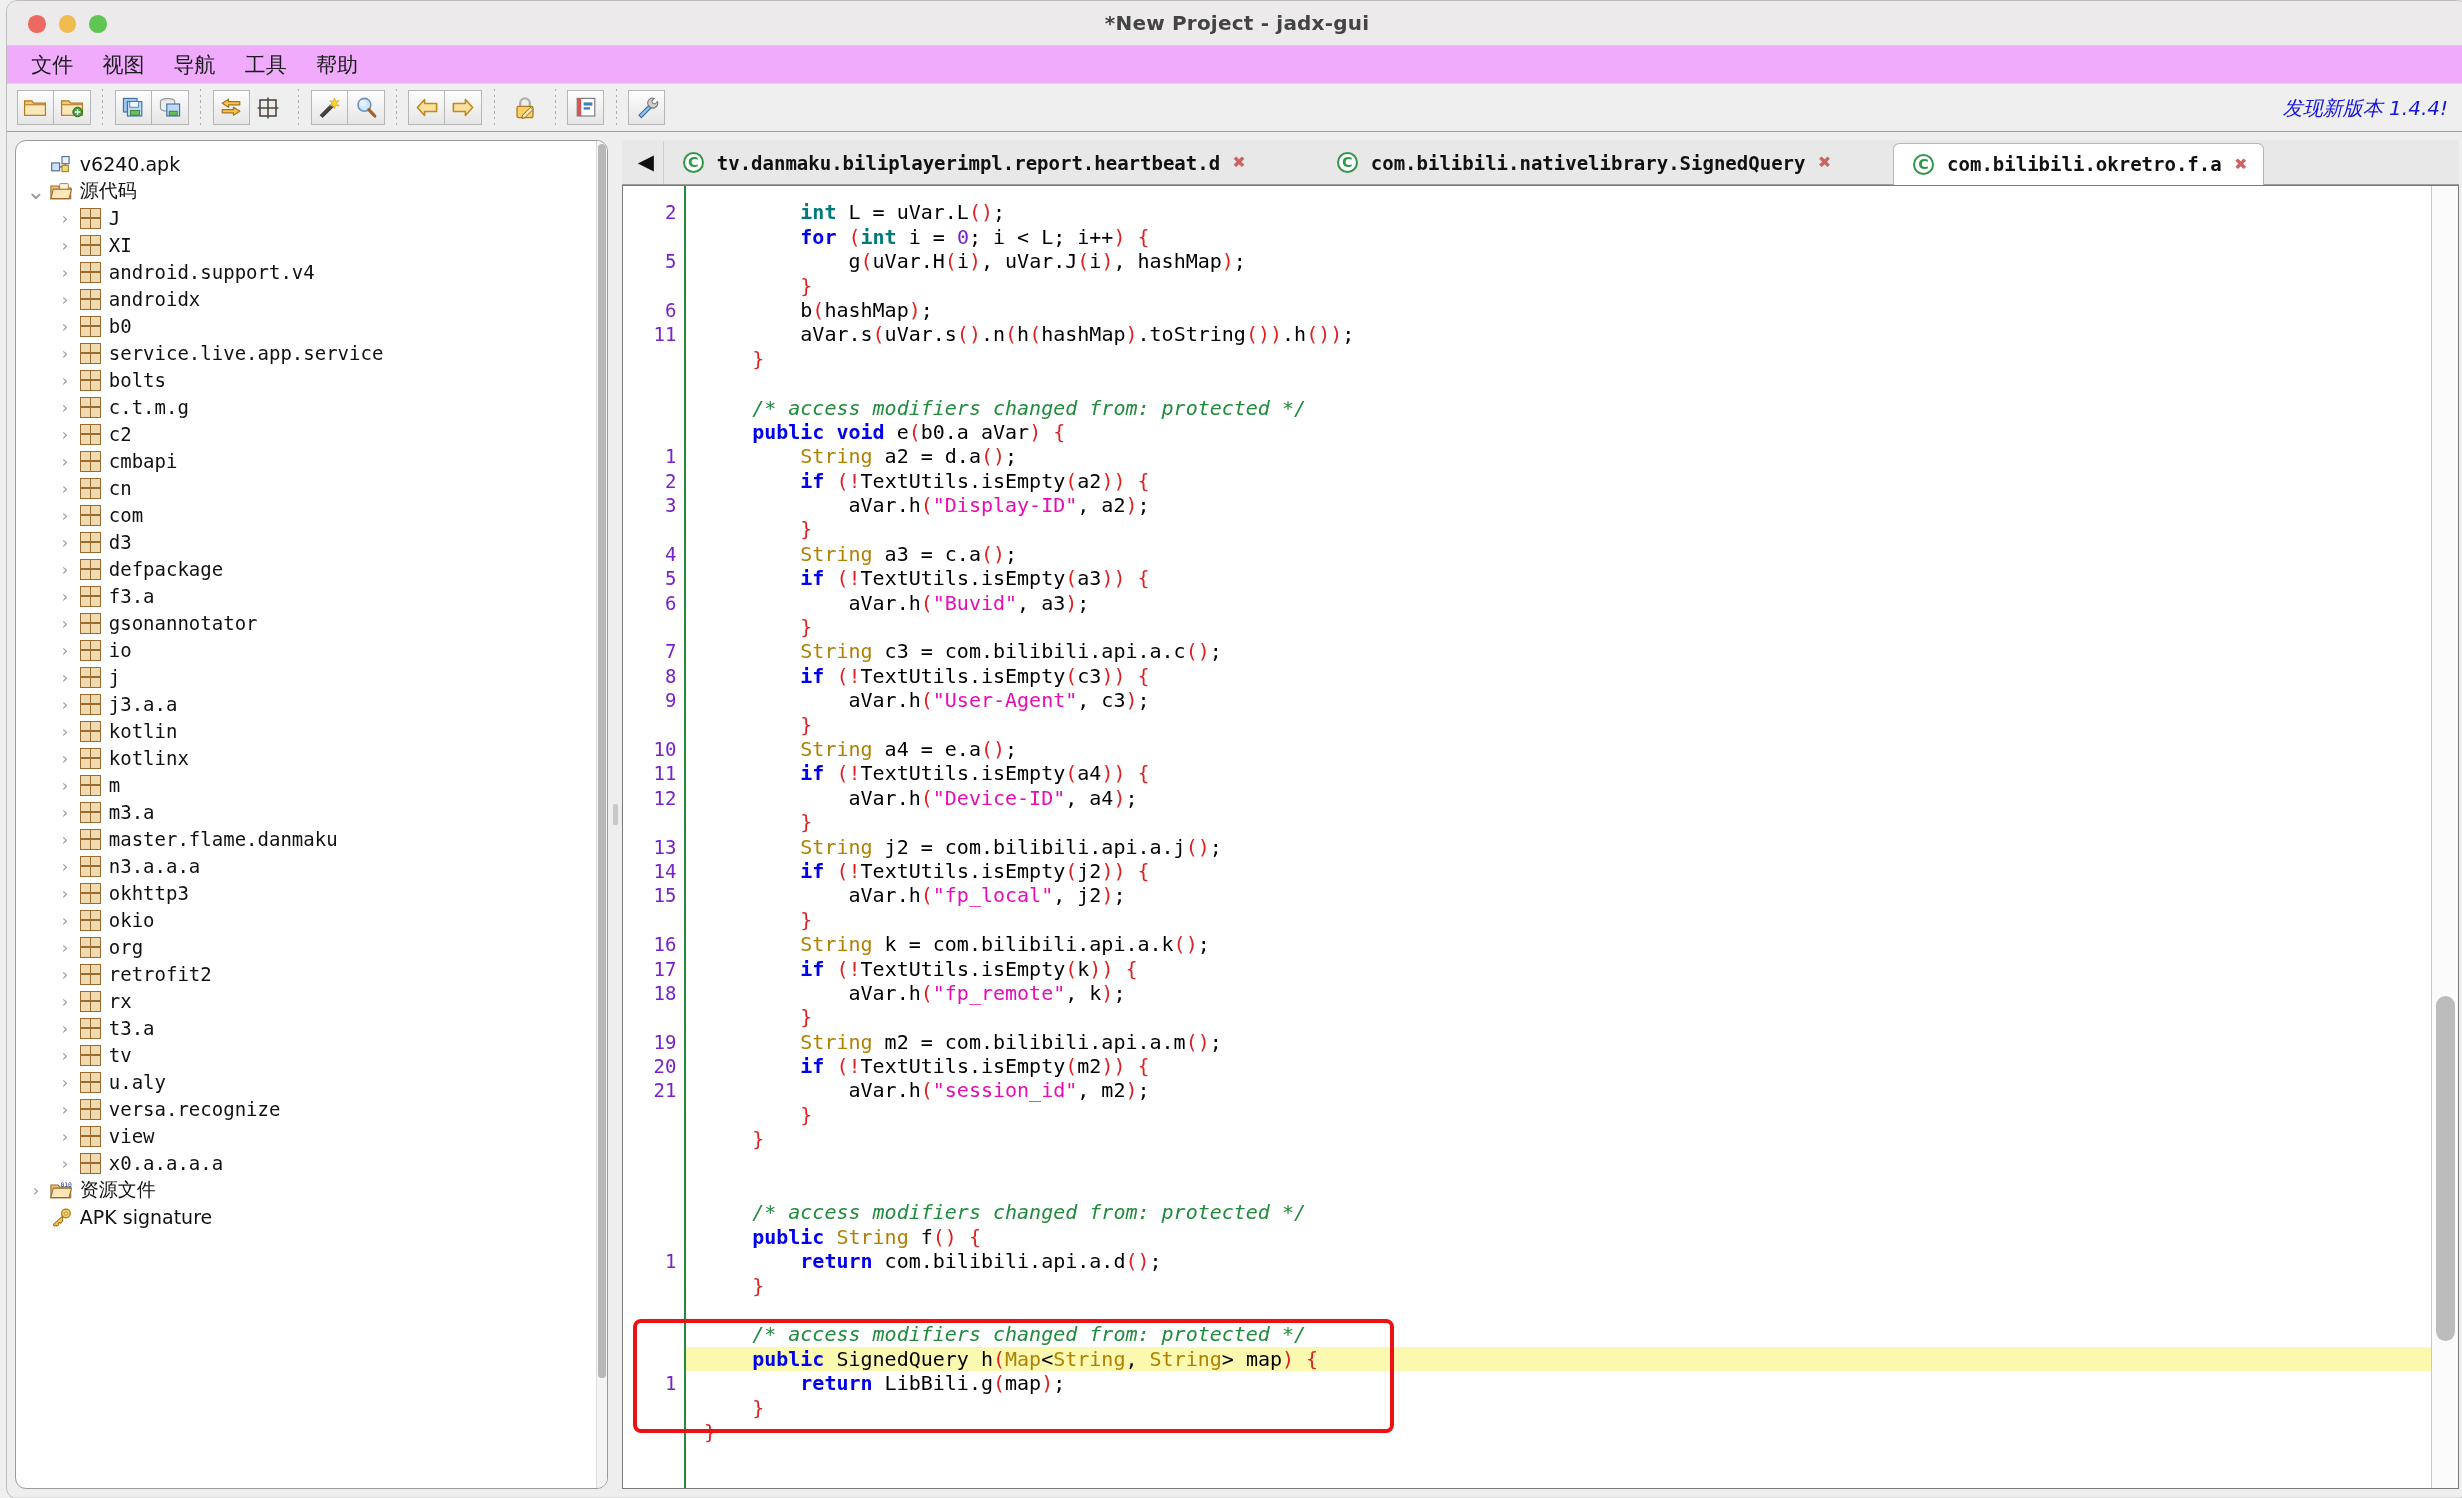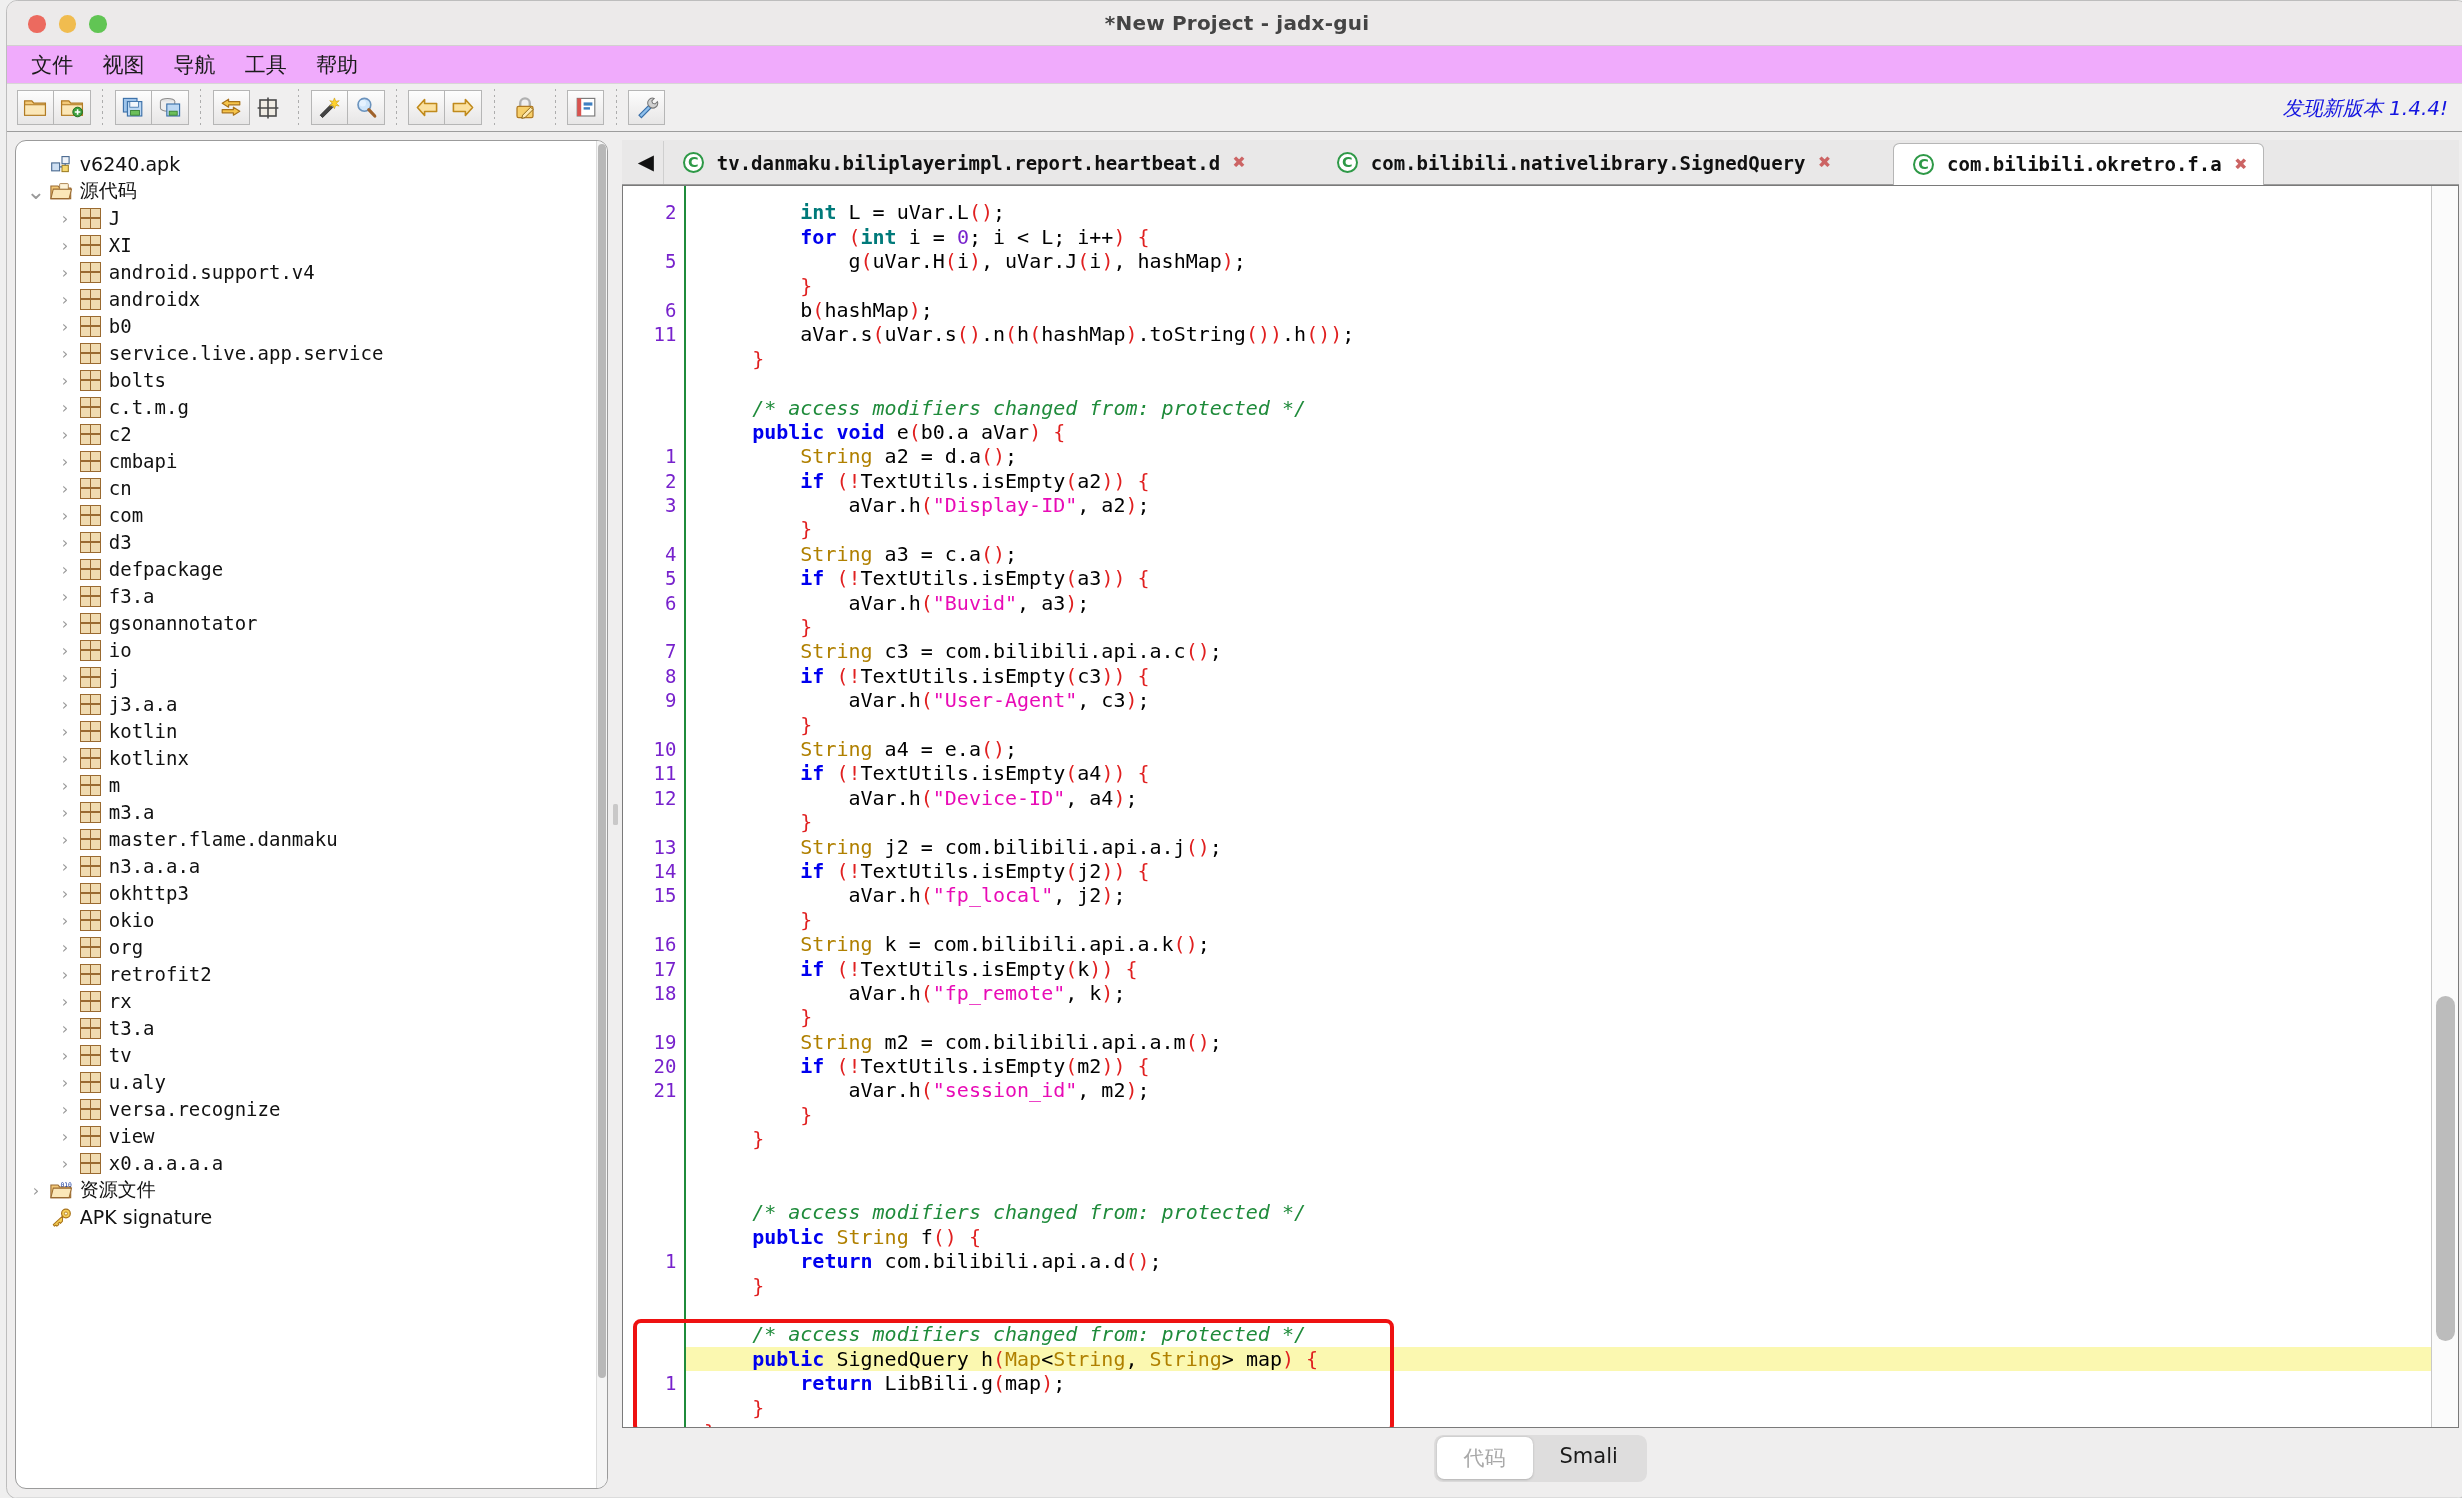--- a/index.html
+++ b/index.html
@@ -910,25 +910,19 @@
             <div class="gl"></div>
             <div class="gl"></div>
           </div>
         <div id="code"><div class="cl"><span>        </span><span class="t2">int</span><span> L = uVar.</span><span>L</span><span class="p">()</span><span>;</span></div><div class="cl"><span>        </span><span class="k">for</span><span> </span><span class="p">(</span><span class="t2">int</span><span> i = </span><span class="n">0</span><span>; i &lt; L; i++</span><span class="p">)</span><span> </span><span class="p">{</span></div><div class="cl"><span>            g</span><span class="p">(</span><span>uVar.H</span><span class="p">(</span><span>i</span><span class="p">)</span><span>, uVar.J</span><span class="p">(</span><span>i</span><span class="p">)</span><span>, hashMap</span><span class="p">)</span><span>;</span></div><div class="cl"><span>        </span><span class="p">}</span></div><div class="cl"><span>        b</span><span class="p">(</span><span>hashMap</span><span class="p">)</span><span>;</span></div><div class="cl"><span>        aVar.s</span><span class="p">(</span><span>uVar.s</span><span class="p">()</span><span>.n</span><span class="p">(</span><span>h</span><span class="p">(</span><span>hashMap</span><span class="p">)</span><span>.toString</span><span class="p">())</span><span>.h</span><span class="p">())</span><span>;</span></div><div class="cl"><span>    </span><span class="p">}</span></div><div class="cl">&nbsp;</div><div class="cl"><span class="c">    /* access modifiers changed from: protected */</span></div><div class="cl"><span>    </span><span class="k">public void</span><span> e</span><span class="p">(</span><span>b0.a aVar</span><span class="p">)</span><span> </span><span class="p">{</span></div><div class="cl"><span>        </span><span class="ty">String</span><span> a2 = d.a</span><span class="p">()</span><span>;</span></div><div class="cl"><span>        </span><span class="k">if</span><span> </span><span class="p">(!</span><span>TextUtils.isEmpty</span><span class="p">(</span><span>a2</span><span class="p">))</span><span> </span><span class="p">{</span></div><div class="cl"><span>            aVar.h</span><span class="p">(</span><span class="s">"Display-ID"</span><span>, a2</span><span class="p">)</span><span>;</span></div><div class="cl"><span>        </span><span class="p">}</span></div><div class="cl"><span>        </span><span class="ty">String</span><span> a3 = c.a</span><span class="p">()</span><span>;</span></div><div class="cl"><span>        </span><span class="k">if</span><span> </span><span class="p">(!</span><span>TextUtils.isEmpty</span><span class="p">(</span><span>a3</span><span class="p">))</span><span> </span><span class="p">{</span></div><div class="cl"><span>            aVar.h</span><span class="p">(</span><span class="s">"Buvid"</span><span>, a3</span><span class="p">)</span><span>;</span></div><div class="cl"><span>        </span><span class="p">}</span></div><div class="cl"><span>        </span><span class="ty">String</span><span> c3 = com.bilibili.api.a.c</span><span class="p">()</span><span>;</span></div><div class="cl"><span>        </span><span class="k">if</span><span> </span><span class="p">(!</span><span>TextUtils.isEmpty</span><span class="p">(</span><span>c3</span><span class="p">))</span><span> </span><span class="p">{</span></div><div class="cl"><span>            aVar.h</span><span class="p">(</span><span class="s">"User-Agent"</span><span>, c3</span><span class="p">)</span><span>;</span></div><div class="cl"><span>        </span><span class="p">}</span></div><div class="cl"><span>        </span><span class="ty">String</span><span> a4 = e.a</span><span class="p">()</span><span>;</span></div><div class="cl"><span>        </span><span class="k">if</span><span> </span><span class="p">(!</span><span>TextUtils.isEmpty</span><span class="p">(</span><span>a4</span><span class="p">))</span><span> </span><span class="p">{</span></div><div class="cl"><span>            aVar.h</span><span class="p">(</span><span class="s">"Device-ID"</span><span>, a4</span><span class="p">)</span><span>;</span></div><div class="cl"><span>        </span><span class="p">}</span></div><div class="cl"><span>        </span><span class="ty">String</span><span> j2 = com.bilibili.api.a.j</span><span class="p">()</span><span>;</span></div><div class="cl"><span>        </span><span class="k">if</span><span> </span><span class="p">(!</span><span>TextUtils.isEmpty</span><span class="p">(</span><span>j2</span><span class="p">))</span><span> </span><span class="p">{</span></div><div class="cl"><span>            aVar.h</span><span class="p">(</span><span class="s">"fp_local"</span><span>, j2</span><span class="p">)</span><span>;</span></div><div class="cl"><span>        </span><span class="p">}</span></div><div class="cl"><span>        </span><span class="ty">String</span><span> k = com.bilibili.api.a.k</span><span class="p">()</span><span>;</span></div><div class="cl"><span>        </span><span class="k">if</span><span> </span><span class="p">(!</span><span>TextUtils.isEmpty</span><span class="p">(</span><span>k</span><span class="p">))</span><span> </span><span class="p">{</span></div><div class="cl"><span>            aVar.h</span><span class="p">(</span><span class="s">"fp_remote"</span><span>, k</span><span class="p">)</span><span>;</span></div><div class="cl"><span>        </span><span class="p">}</span></div><div class="cl"><span>        </span><span class="ty">String</span><span> m2 = com.bilibili.api.a.m</span><span class="p">()</span><span>;</span></div><div class="cl"><span>        </span><span class="k">if</span><span> </span><span class="p">(!</span><span>TextUtils.isEmpty</span><span class="p">(</span><span>m2</span><span class="p">))</span><span> </span><span class="p">{</span></div><div class="cl"><span>            aVar.h</span><span class="p">(</span><span class="s">"session_id"</span><span>, m2</span><span class="p">)</span><span>;</span></div><div class="cl"><span>        </span><span class="p">}</span></div><div class="cl"><span>    </span><span class="p">}</span></div><div class="cl">&nbsp;</div><div class="cl">&nbsp;</div><div class="cl"><span class="c">    /* access modifiers changed from: protected */</span></div><div class="cl"><span>    </span><span class="k">public</span><span> </span><span class="ty">String</span><span> f</span><span class="p">()</span><span> </span><span class="p">{</span></div><div class="cl"><span>        </span><span class="k">return</span><span> com.bilibili.api.a.d</span><span class="p">()</span><span>;</span></div><div class="cl"><span>    </span><span class="p">}</span></div><div class="cl">&nbsp;</div><div class="cl"><span class="c">    /* access modifiers changed from: protected */</span></div><div class="cl hl" style="background: rgb(251, 248, 176);"><span>    </span><span class="k">public</span><span> SignedQuery h</span><span class="p">(</span><span class="ty">Map</span><span>&lt;</span><span class="ty">String</span><span>, </span><span class="ty">String</span><span>&gt; map</span><span class="p">)</span><span> </span><span class="p">{</span></div><div class="cl"><span>        </span><span class="k">return</span><span> LibBili.g</span><span class="p">(</span><span>map</span><span class="p">)</span><span>;</span></div><div class="cl"><span>    </span><span class="p">}</span></div><div class="cl"><span class="p">}</span></div></div>
         <div id="redbox" style="left: 9.6px; top: 1133px; width: 761px; height: 114px; border-color: rgb(238, 17, 17);"></div>
         <div class="vscroll">
           <div class="thumb" style="top:810px;height:345px;"></div>
         </div>
       </div>
 
-      <div id="bottombar">
-        <div class="seg-group">
-          <div class="seg active">代码</div>
-          <div class="seg">Smali</div>
-        </div>
-      </div>
 
     </div>
   </div>
 
   <div id="statusbar"></div>
 </div>
 
 
 </body></html>

